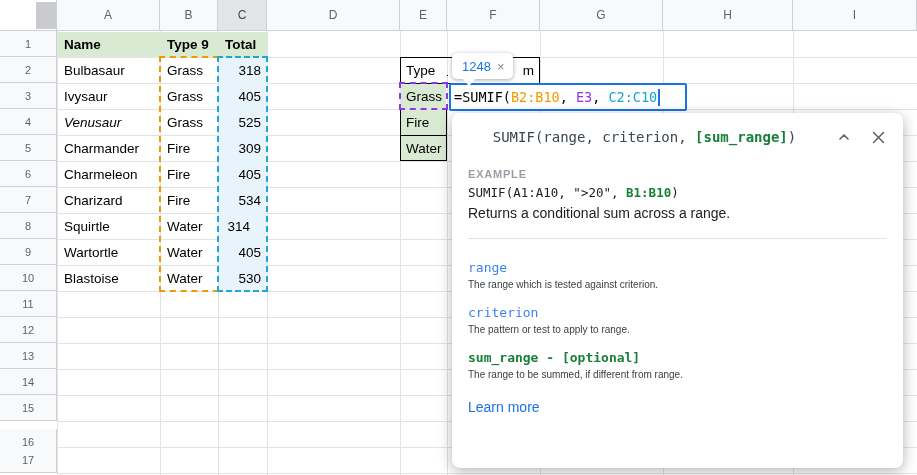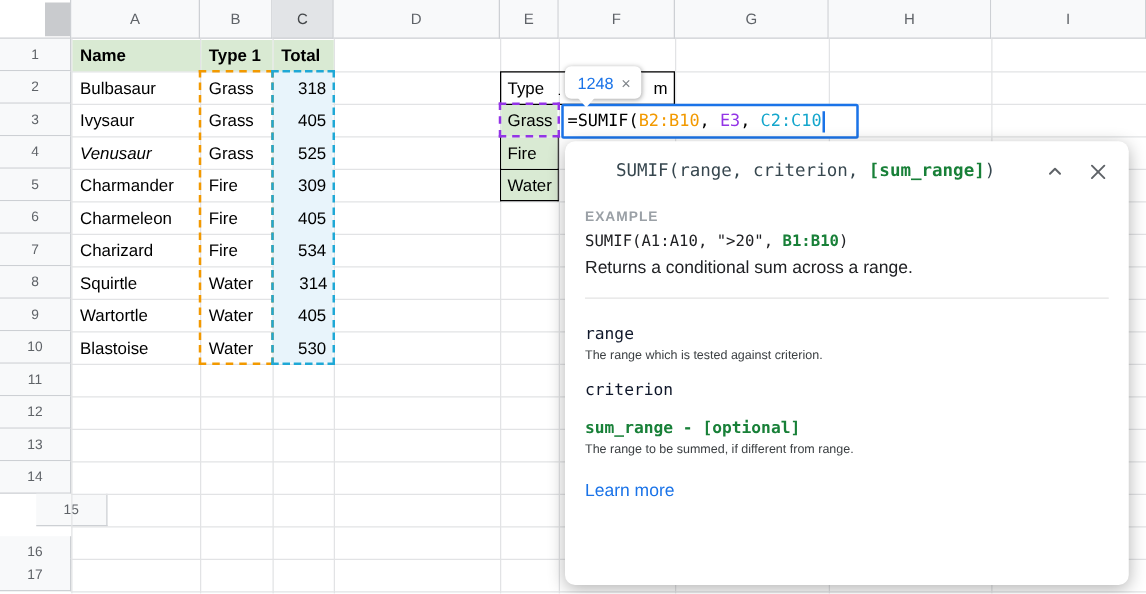--- a/index.html
+++ b/index.html
@@ -60,21 +60,21 @@
   .icon-btn{width:22px;height:22px;display:flex;align-items:center;justify-content:center;
      color:#5f6368;margin-left:12px;cursor:pointer;}
   .help-body{padding:0 16px;}
   .lbl{font-size:11px;font-weight:bold;letter-spacing:.8px;color:#9aa0a6;}
   .lbl.example{margin-top:20px;}
   .lbl.about{margin-top:13px;}
   .code{font-family:"DejaVu Sans Mono",monospace;font-size:12.5px;color:#202124;margin-top:5px;white-space:pre;}
   .code .gb{color:var(--help-green);font-weight:bold;}
   .about-text{font-size:14px;color:#202124;margin-top:5px;}
   .divider{height:1px;background:#e3e3e3;margin:17px 0 0 0;}
-  .param-name{font-family:"DejaVu Sans Mono",monospace;font-size:13px;color:#0f172a;margin-top:15px;}
+  .param-name{font-family:"DejaVu Sans Mono",monospace;font-size:13px;color:#3b82f6;margin-top:15px;}
   .param-name.first{margin-top:21px;}
   .param-name.green{color:var(--help-green);font-weight:bold;}
   .param-desc{font-size:10px;color:#3c4043;margin-top:4px;}
   .learn{font-size:14px;color:var(--link-blue);margin-top:19px;cursor:pointer;display:inline-block;}
 </style>
 </head>
 <body>
 
 <div id="stage" style="--green-fill: #d9ead3; --cyan-fill: #e8f4fb; --orange: #f29900; --purple: #9334e6; --cyan: #14a6cc; --edit-blue: #1a73e8; --help-green: #188038; --link-blue: #1a73e8;">
 
@@ -95,21 +95,21 @@
       <div class="rowhdr" style="top: 135px;">5</div>
       <div class="rowhdr" style="top: 161px;">6</div>
       <div class="rowhdr" style="top: 187px;">7</div>
       <div class="rowhdr" style="top: 213px;">8</div>
       <div class="rowhdr" style="top: 239px;">9</div>
       <div class="rowhdr" style="top: 265px;">10</div>
       <div class="rowhdr" style="top: 291px;">11</div>
       <div class="rowhdr" style="top: 317px;">12</div>
       <div class="rowhdr" style="top: 343px;">13</div>
       <div class="rowhdr" style="top: 369px;">14</div>
-      <div class="rowhdr" style="top: 395px; margin-left: 29px;">15</div>
+      <div class="rowhdr" style="top: 395px;">15</div>
       <div class="rowhdr" style="top: 421px; margin-top: 8px;">16</div>
       <div class="rowhdr" style="top: 447px;">17</div>
       <div class="vline" style="left: 57px;"></div>
       <div class="vline" style="left: 160px;"></div>
       <div class="vline" style="left: 218px;"></div>
       <div class="vline" style="left: 267px;"></div>
       <div class="vline" style="left: 400px;"></div>
       <div class="vline" style="left: 447px;"></div>
       <div class="vline" style="left: 540px;"></div>
       <div class="vline" style="left: 663px;"></div>
@@ -134,21 +134,21 @@
     </div>
 
   <div class="corner">
     <div class="corner-block"></div>
   </div>
 
   <div class="overlay fill-cyan" style="left:219px;top:58px;width:47px;height:232px;"></div>
 
   <div id="cells">
       <div class="cell hdr" style="left: 58px; top: 32px; width: 102px; height: 25px;">Name</div>
-      <div class="cell hdr" style="left: 161px; top: 32px; width: 57px; height: 25px;">Type 1</div>
+      <div class="cell hdr" style="left: 161px; top: 32px; width: 57px; height: 25px;">Type 9</div>
       <div class="cell hdr" style="left: 219px; top: 32px; width: 48px; height: 25px;">Total</div>
       <div class="cell" style="left: 58px; top: 58px; width: 102px; height: 25px;">Bulbasaur</div>
       <div class="cell" style="left: 161px; top: 58px; width: 57px; height: 25px;">Grass</div>
       <div class="cell num" style="left: 219px; top: 58px; width: 48px; height: 25px;">318</div>
       <div class="cell" style="left: 58px; top: 84px; width: 102px; height: 25px;">Ivysaur</div>
       <div class="cell" style="left: 161px; top: 84px; width: 57px; height: 25px;">Grass</div>
       <div class="cell num" style="left: 219px; top: 84px; width: 48px; height: 25px;">405</div>
       <div class="cell" style="left: 58px; top: 110px; width: 102px; height: 25px; font-style: italic;">Venusaur</div>
       <div class="cell" style="left: 161px; top: 110px; width: 57px; height: 25px;">Grass</div>
       <div class="cell num" style="left: 219px; top: 110px; width: 48px; height: 25px;">525</div>
@@ -156,21 +156,21 @@
       <div class="cell" style="left: 161px; top: 136px; width: 57px; height: 25px;">Fire</div>
       <div class="cell num" style="left: 219px; top: 136px; width: 48px; height: 25px;">309</div>
       <div class="cell" style="left: 58px; top: 162px; width: 102px; height: 25px;">Charmeleon</div>
       <div class="cell" style="left: 161px; top: 162px; width: 57px; height: 25px;">Fire</div>
       <div class="cell num" style="left: 219px; top: 162px; width: 48px; height: 25px;">405</div>
       <div class="cell" style="left: 58px; top: 188px; width: 102px; height: 25px;">Charizard</div>
       <div class="cell" style="left: 161px; top: 188px; width: 57px; height: 25px;">Fire</div>
       <div class="cell num" style="left: 219px; top: 188px; width: 48px; height: 25px;">534</div>
       <div class="cell" style="left: 58px; top: 214px; width: 102px; height: 25px;">Squirtle</div>
       <div class="cell" style="left: 161px; top: 214px; width: 57px; height: 25px;">Water</div>
-      <div class="cell num" style="left: 220px; top: 214px; width: 48px; height: 25px;">314</div>
+      <div class="cell num" style="left: 208px; top: 214px; width: 48px; height: 25px;">314</div>
       <div class="cell" style="left: 58px; top: 240px; width: 102px; height: 25px;">Wartortle</div>
       <div class="cell" style="left: 161px; top: 240px; width: 57px; height: 25px;">Water</div>
       <div class="cell num" style="left: 219px; top: 240px; width: 48px; height: 25px;">405</div>
       <div class="cell" style="left: 58px; top: 266px; width: 102px; height: 25px;">Blastoise</div>
       <div class="cell" style="left: 161px; top: 266px; width: 57px; height: 25px;">Water</div>
       <div class="cell num" style="left: 219px; top: 266px; width: 48px; height: 25px;">530</div>
     </div>
 
   <div class="ptable-hdr">
     <div class="divider"></div>
@@ -215,20 +215,21 @@
     <div class="help-body">
       <div class="lbl example">EXAMPLE</div>
       <div class="code"><span>SUMIF(A1:A10, "&gt;20", </span><span class="gb">B1:B10</span><span>)</span></div>
       <div class="about-text">Returns a conditional sum across a range.</div>
       <div class="divider"></div>
 
       <div class="param-name first">range</div>
       <div class="param-desc">The range which is tested against criterion.</div>
 
       <div class="param-name">criterion</div>
+      <div class="param-desc">The pattern or test to apply to range.</div>
 
       <div class="param-name green">sum_range - [optional]</div>
       <div class="param-desc">The range to be summed, if different from range.</div>
 
       <a class="learn">Learn more</a>
     </div>
   </div>
 
 </div>
 

